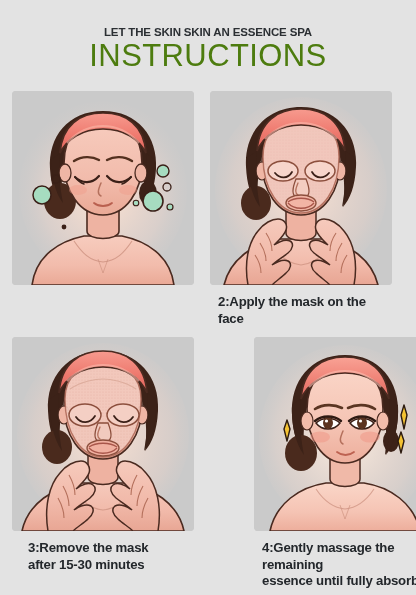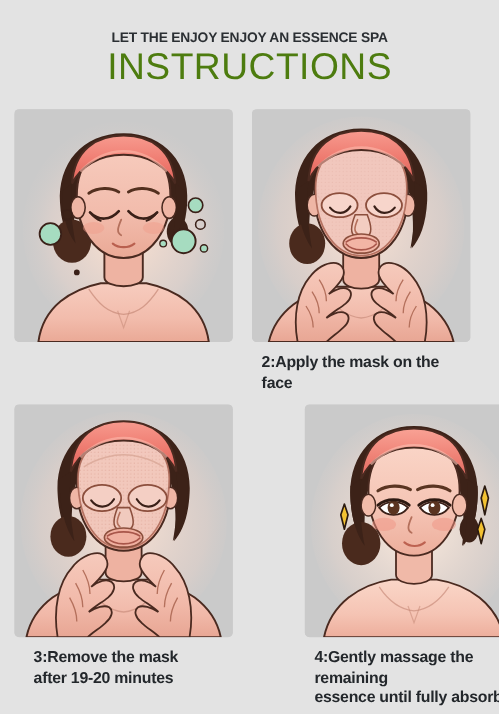--- a/index.html
+++ b/index.html
@@ -71,21 +71,21 @@
 
   .figwrap{position:absolute;left:0;top:0;width:182px;height:194px;}
   .figwrap svg{display:block;width:182px;height:194px;}
 </style>
 </head>
 <body>
 
 <div class="page">
 
   <div class="header">
-    <div class="kicker">LET THE ENJOY ENJOY AN ESSENCE SPA</div>
+    <div class="kicker">LET THE SKIN SKIN AN ESSENCE SPA</div>
     <div class="maintitle">INSTRUCTIONS</div>
   </div>
 
   <div class="grid">
 
     <div class="cell c1">
       <div class="panel">
         <div class="figwrap">
           <svg viewBox="0 0 182 194" xmlns="http://www.w3.org/2000/svg">
             <defs>
@@ -300,21 +300,21 @@
             <path d="M46 161 C50 168 52 174 52 181" fill="none" stroke="#b4705c" stroke-width="1.1"></path>
 
             <path d="M146 194 C150 170 145 148 134 136 C128 128 119 124 113 124 C107 124 103 130 105 136 C107 142 114 148 118 152 C112 147 105 145 101 148 C97 151 99 157 104 161 C109 165 116 169 120 173 C114 169 107 167 103 169 C99 172 101 178 106 182 C110 186 117 190 121 194 Z" fill="url(#skinC)" stroke="#4a2a20" stroke-width="1.5"></path>
             <path d="M125 138 C121 145 119 151 119 158" fill="none" stroke="#b4705c" stroke-width="1.1"></path>
             <path d="M131 149 C127 156 125 162 125 169" fill="none" stroke="#b4705c" stroke-width="1.1"></path>
             <path d="M136 161 C132 168 130 174 130 181" fill="none" stroke="#b4705c" stroke-width="1.1"></path>
           </svg>
         </div>
       </div>
       <div class="caption">3:Remove the mask
-after 19-20 minutes</div>
+after 15-30 minutes</div>
     </div>
 
     <div class="cell c4">
       <div class="panel">
         <div class="figwrap">
           <svg viewBox="0 0 182 194" xmlns="http://www.w3.org/2000/svg">
             <defs>
               <radialGradient id="glow4" cx="50%" cy="50%" r="58%">
                 <stop offset="0%" stop-color="#fff0e2" stop-opacity="0.95"></stop>
                 <stop offset="70%" stop-color="#f6dbce" stop-opacity="0.3"></stop>

